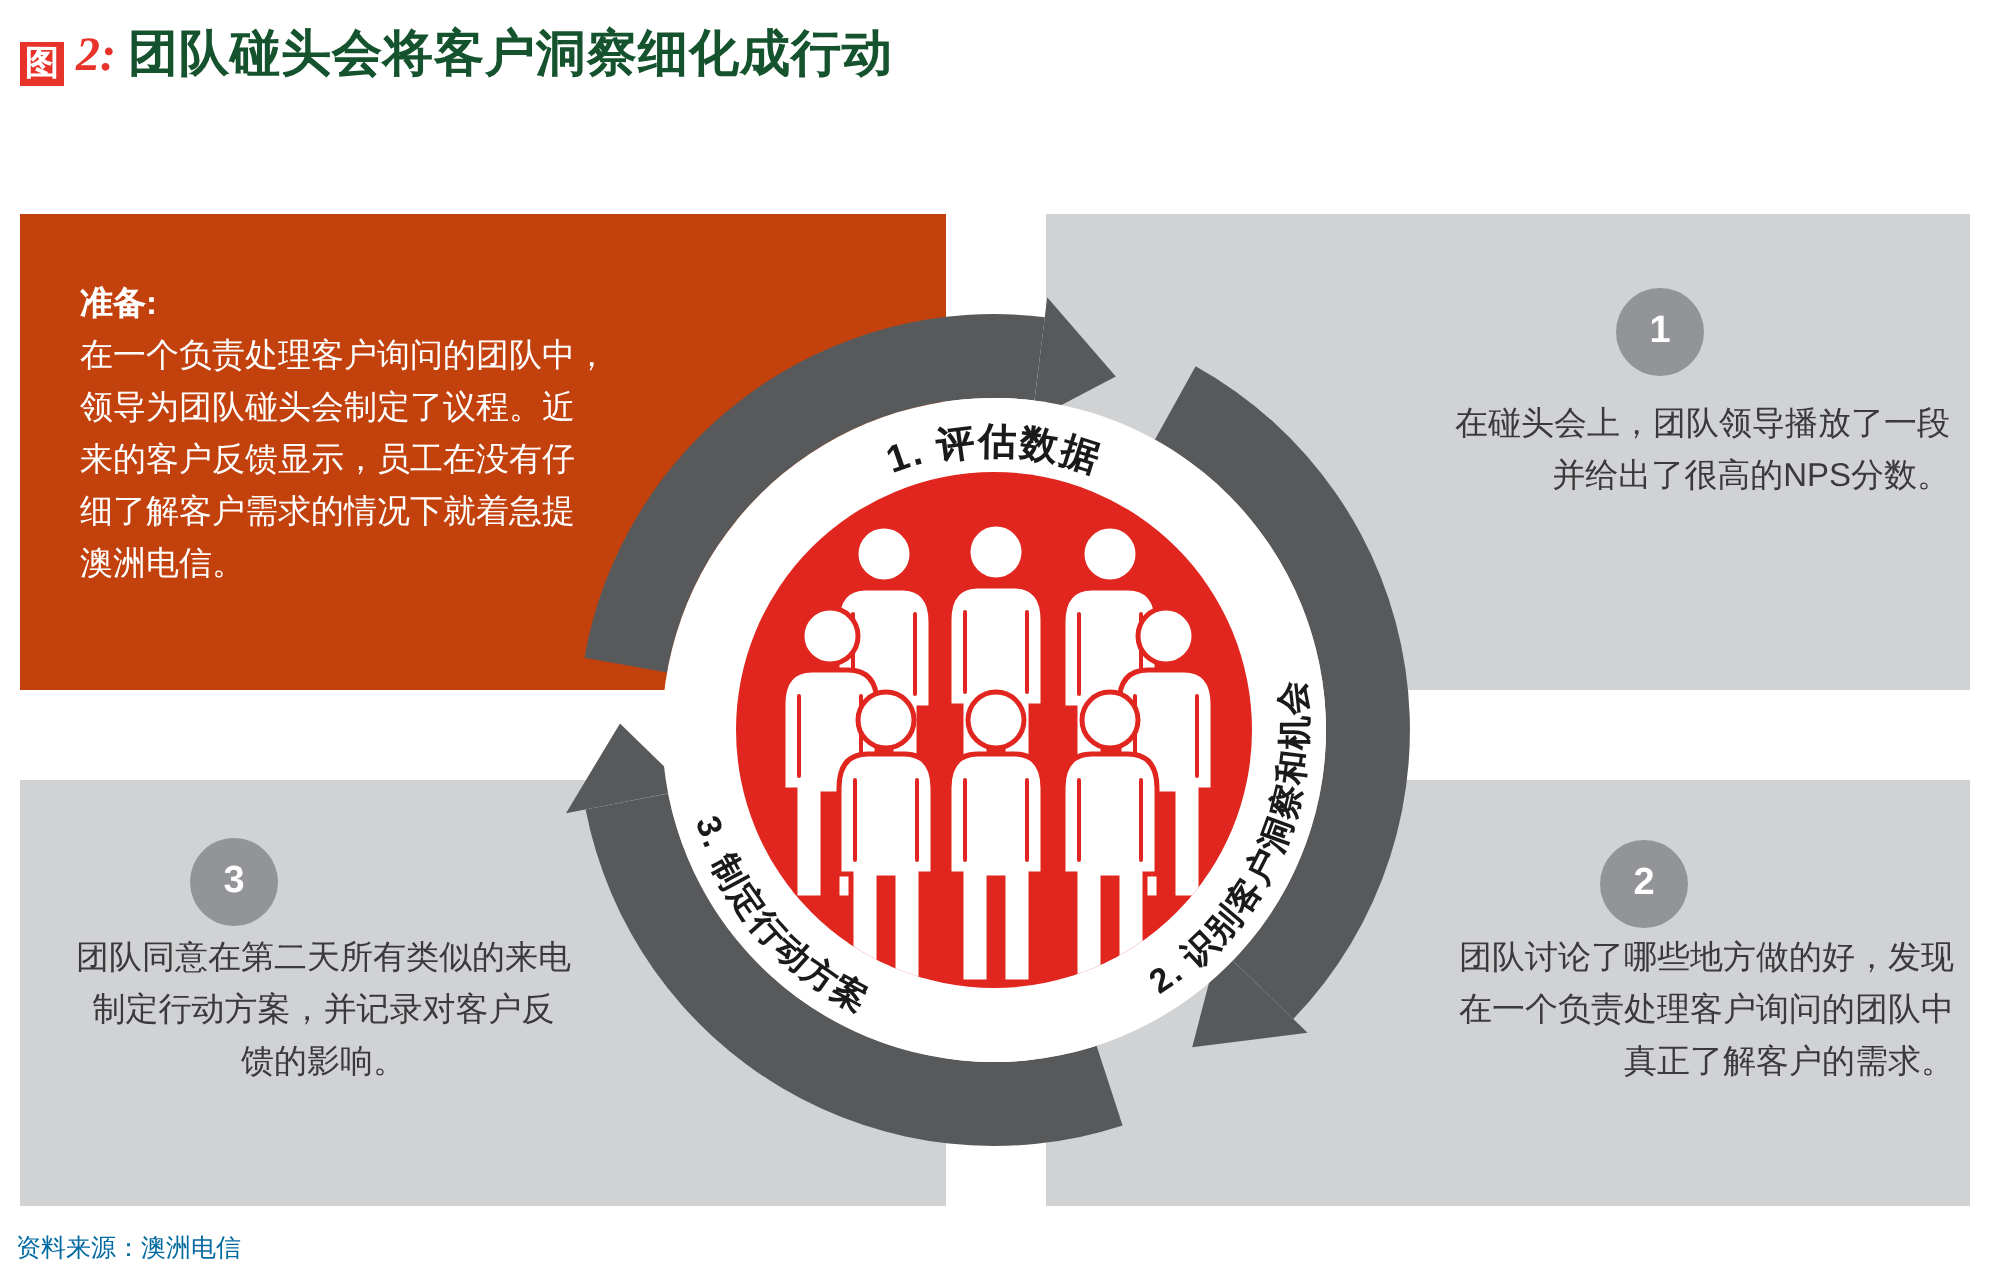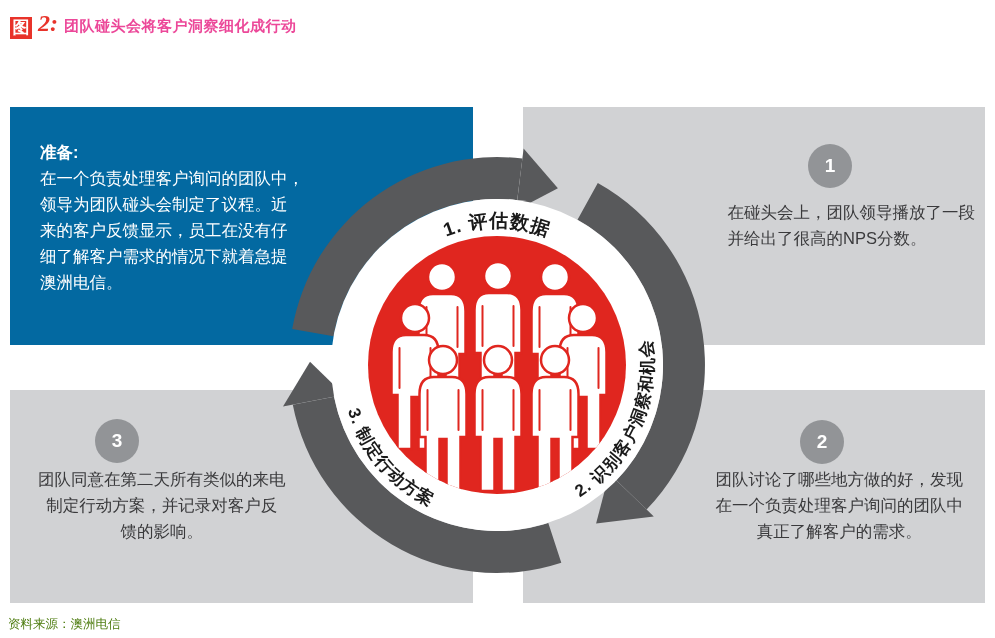--- a/index.html
+++ b/index.html
@@ -12,24 +12,24 @@
   .fig-title{position:absolute;left:10px;top:10px;display:flex;align-items:baseline;gap:6px;}
   .fig-badge{
     display:inline-block;background:#e8332a;color:#ffffff;
     font-weight:bold;font-size:17px;line-height:22px;width:22px;height:22px;
     text-align:center;transform:translateY(2px);
   }
   .fig-num{
     color:#e8332a;font-family:"Liberation Serif","DejaVu Serif",serif;
     font-style:italic;font-weight:bold;font-size:24px;
   }
-  .fig-text{color:#ec4899;font-weight:bold;font-size:15px;letter-spacing:0.5px;}
+  .fig-text{color:#14532d;font-weight:bold;font-size:25px;letter-spacing:0.5px;}
   
   .panel{position:absolute;}
-  .panel-dark{background:#0369a1;}
+  .panel-dark{background:#c2410c;}
   .panel-light{background:#d1d2d4;}
   #panel-prepare{left:10px;top:107px;width:463px;height:238px;}
   #panel-step1{left:523px;top:107px;width:462px;height:238px;}
   #panel-step3{left:10px;top:390px;width:463px;height:213px;}
   #panel-step2{left:523px;top:390px;width:462px;height:213px;}
   .prepare-text{
     position:absolute;left:30px;top:32px;color:#ffffff;
     font-size:16.5px;line-height:26px;white-space:nowrap;
   }
   .prepare-text .heading{font-weight:bold;}
@@ -37,29 +37,29 @@
     position:absolute;width:44px;height:44px;border-radius:50%;
     background:#929497;color:#ffffff;font-weight:bold;font-size:19px;
     line-height:44px;text-align:center;
   }
   #badge-1{left:285px;top:37px;}
   #badge-2{left:277px;top:30px;}
   #badge-3{left:85px;top:29px;}
   .step-text{
     position:absolute;color:#3a3a3c;font-size:16.5px;line-height:26px;white-space:nowrap;
   }
-  #text-step1{right:10px;top:92px;text-align:left;}
-  #text-step2{right:22px;top:76px;text-align:center;}
+  #text-step1{right:10px;top:92px;text-align:right;}
+  #text-step2{right:8px;top:76px;text-align:right;}
   #text-step3{left:28px;top:76px;text-align:center;}
   
   #cycle-svg{position:absolute;left:0;top:0;pointer-events:none;}
   .curve-label{font-weight:bold;font-size:17px;fill:#1a1a1a;letter-spacing:1px;}
   .curve-label-top{font-size:19px;}
   
-  .source-line{position:absolute;left:8px;top:616px;font-size:12.5px;color:#4d7c0f;}
+  .source-line{position:absolute;left:8px;top:616px;font-size:12.5px;color:#0369a1;}
 </style>
 </head>
 <body>
 
 <div class="fig-title">
   <span class="fig-badge">图</span>
   <span class="fig-num">2:</span>
   <span class="fig-text">团队碰头会将客户洞察细化成行动</span>
 </div>
 

